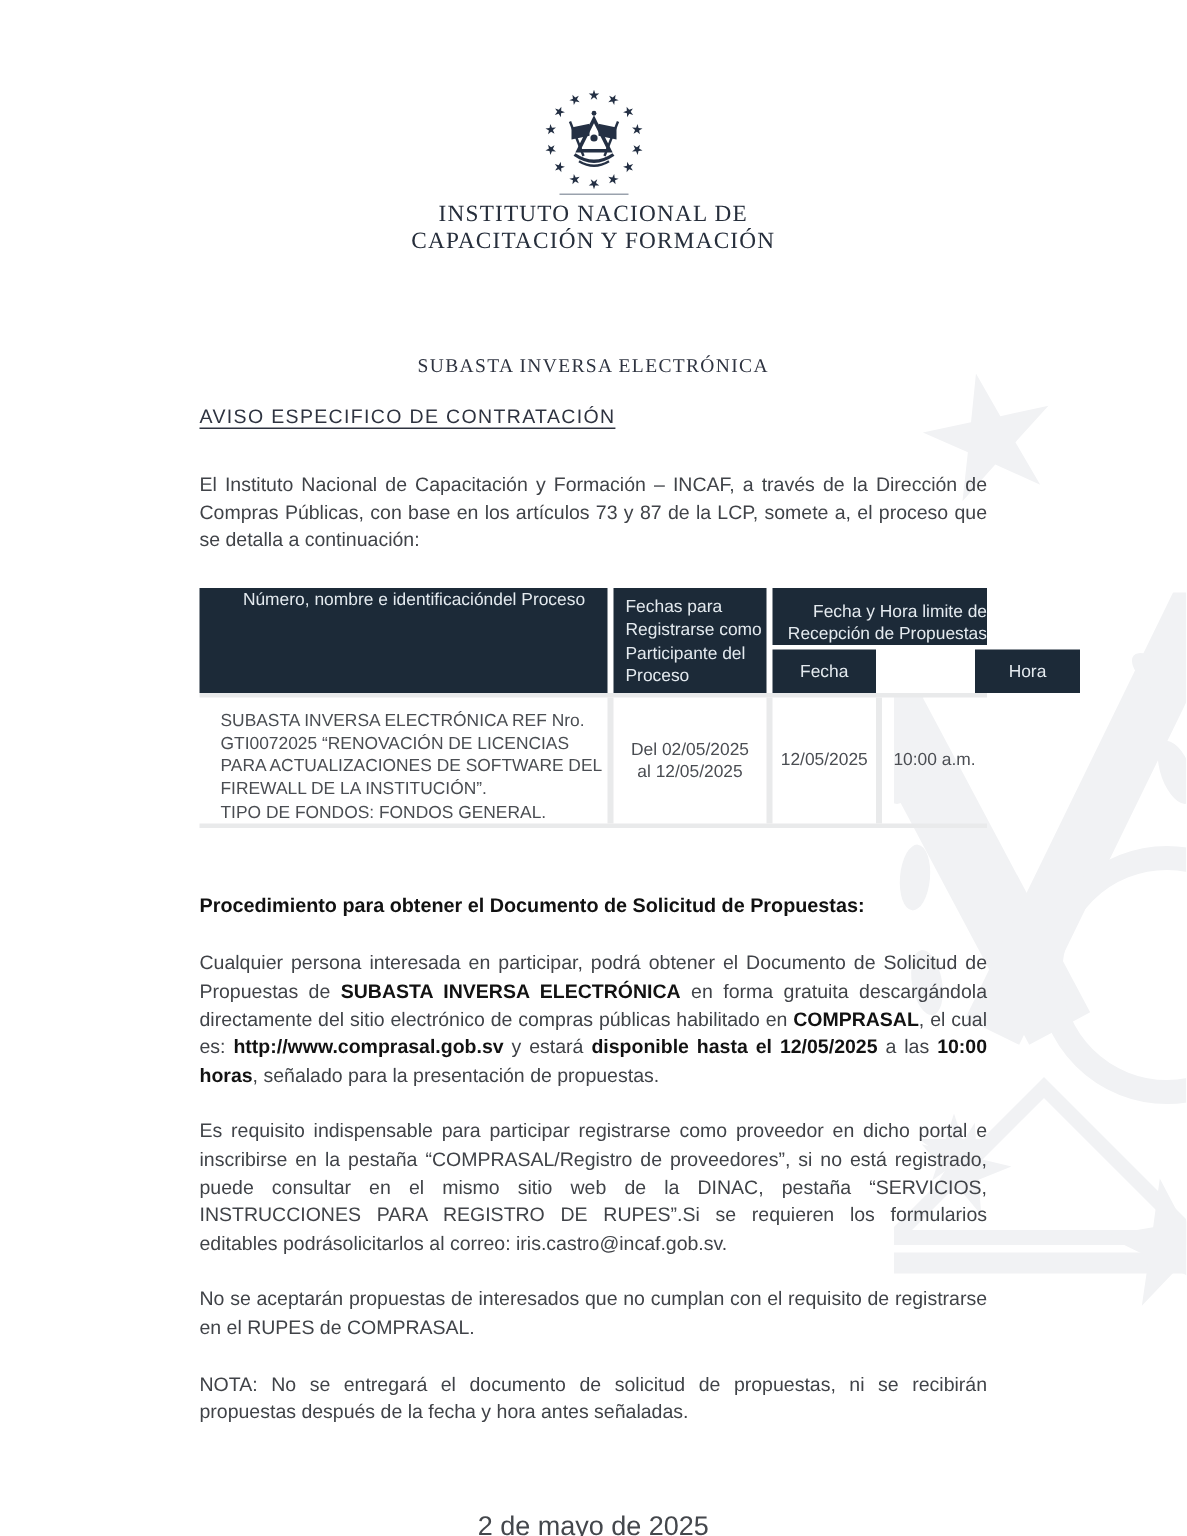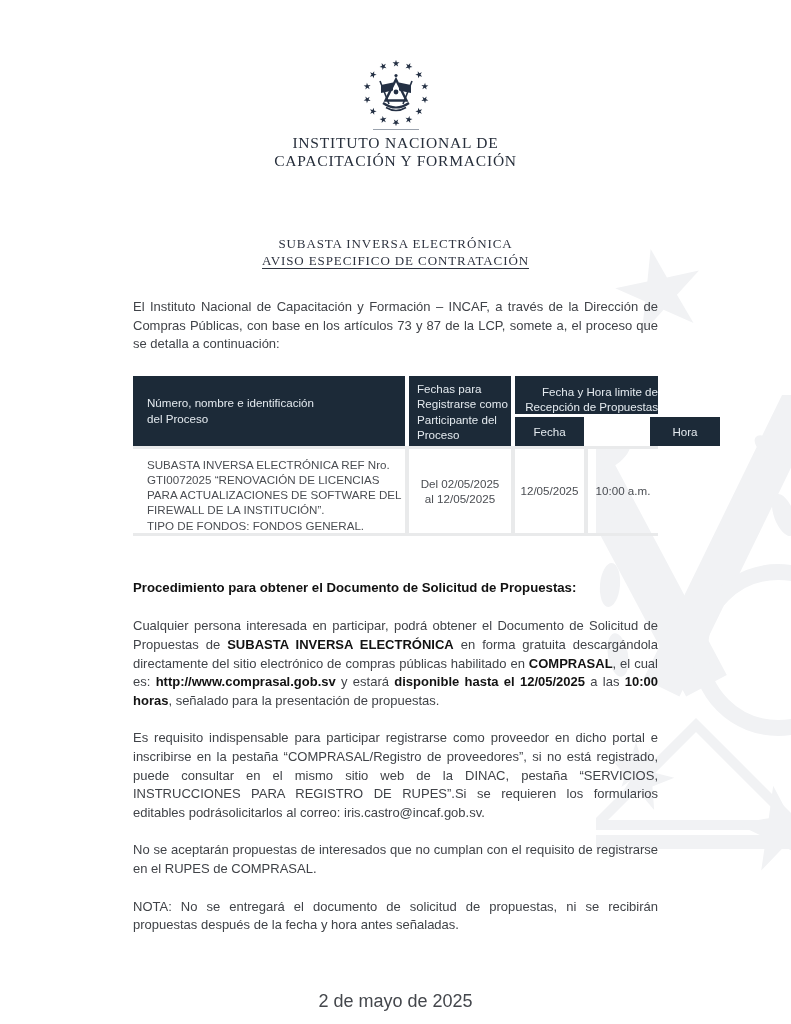--- a/index.html
+++ b/index.html
@@ -40,23 +40,23 @@
   
   .doc-title{
     margin-top:66px;
     text-align:center;
     font-family:"Liberation Serif", serif;
     font-size:13px;
     letter-spacing:0.9px;
     color:#2e3340;
   }
   .doc-subtitle{
-    margin-top:1px;
-    text-align:center;
-    font-family:Liberation Serif, serif;
+    margin-top:18px;
+    text-align:left;
+    font-family:Liberation Sans, sans-serif;
     font-size:13px;
     letter-spacing:0.9px;
     color:#2e3340;
   }
   .doc-subtitle span{text-decoration:underline;text-underline-offset:3px;}
 
   
   .para{
     font-size:13px;
     line-height:18.6px;
@@ -80,21 +80,21 @@
     display:flex;
     height:70px;
   }
   .th{
     background:var(--table-header-bg);
     color:var(--table-header-text);
     font-size:11.6px;
     line-height:15.5px;
   }
   .hgap{width:4px;background:transparent;flex:none;}
-  .th-col1{width:272px;display:flex;flex-direction:column;justify-content:center;padding-left:14px;flex:none;}
+  .th-col1{width:272px;display:flex;flex-direction:row;justify-content:center;padding-left:14px;flex:none;}
   .th-col2{width:102px;padding:5px 0 0 8px;flex:none;}
   .th-col3{width:143px;flex:none;display:flex;flex-direction:column;background:#ffffff;}
   .th-col3-span{
     background:var(--table-header-bg);
     color:var(--table-header-text);
     height:38px;
     text-align:right;
     padding-top:8px;
     font-size:11.6px;line-height:15.5px;
   }

